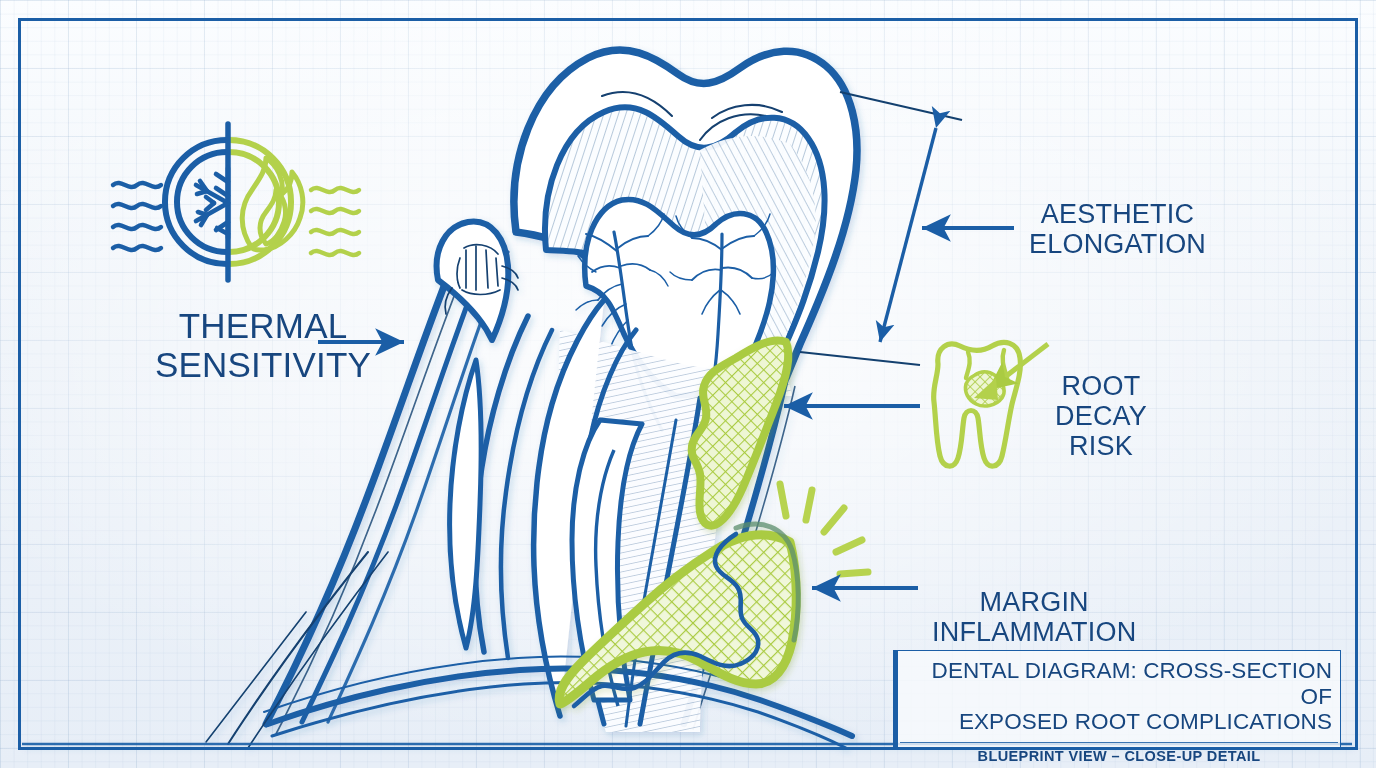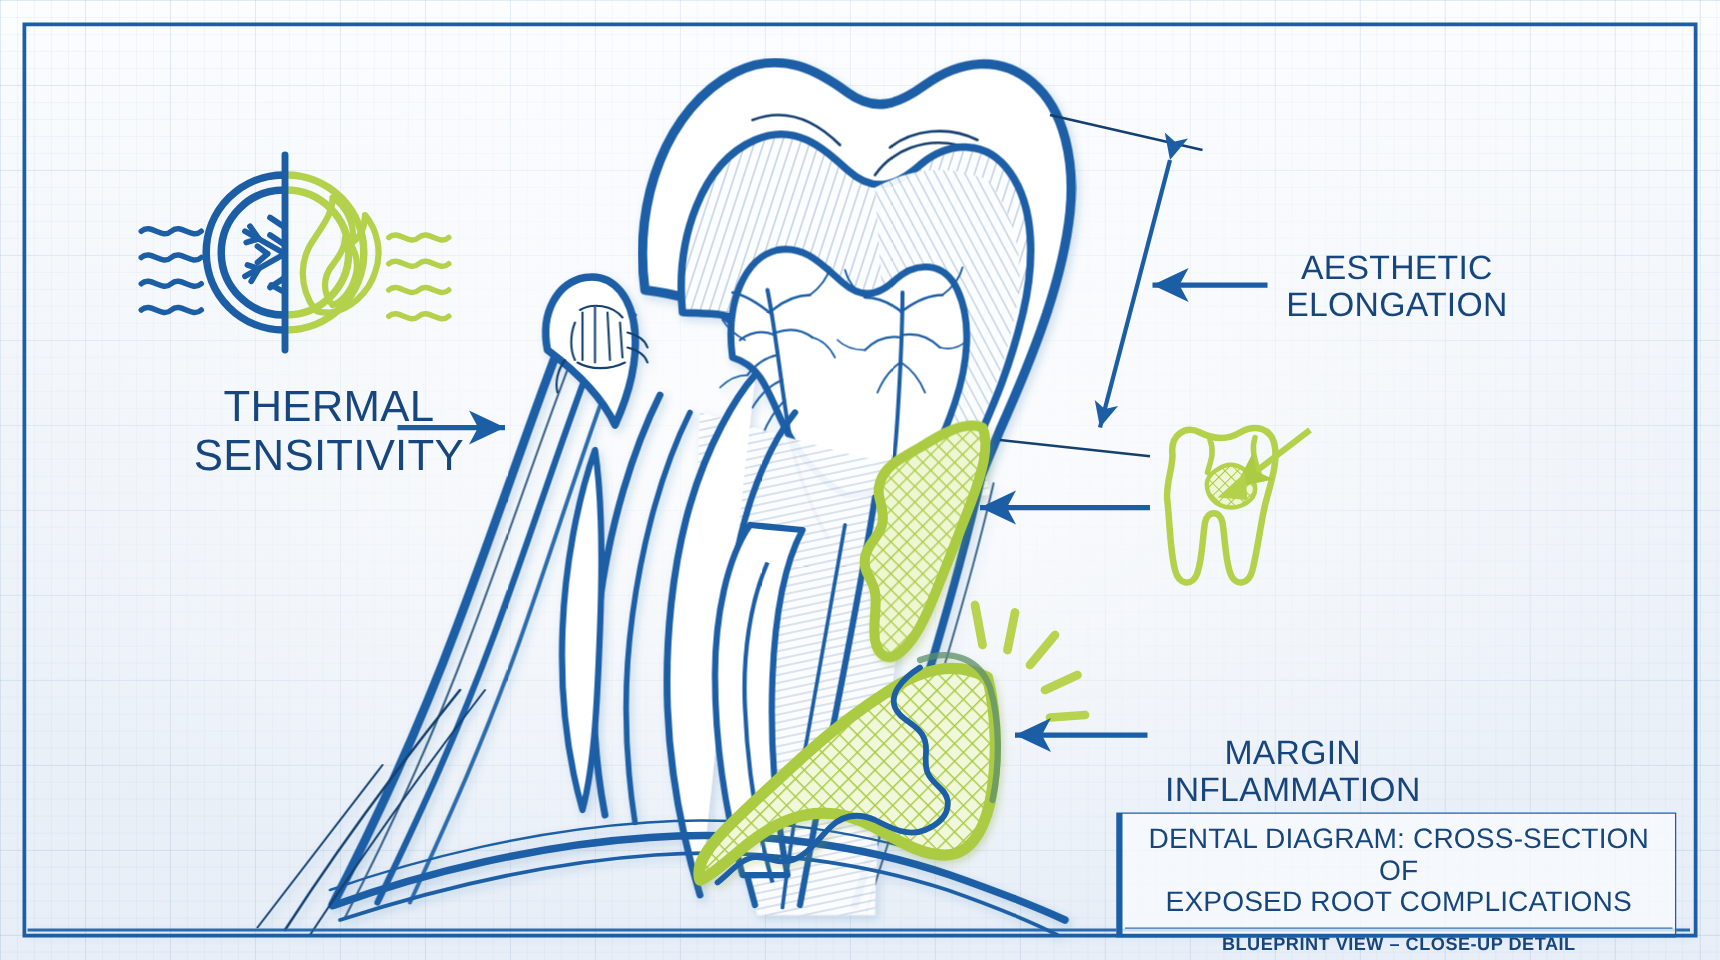--- a/index.html
+++ b/index.html
@@ -68,21 +68,21 @@
   
   #titleblock{
     position:absolute;left:893px;top:650px;width:448px;height:100px;
     border:1px solid #1b5ea6;
     border-left:5px solid #1b5ea6;
     box-sizing:border-box;
     background:rgba(247,250,253,.80);
   }
   #titleblock .tb-main{
     padding:7px 8px 5px 8px;
-    text-align:center;
+    text-align:right;
     color:#17467f;
     font-size:22.5px;
     font-weight:400;
     line-height:1.14;
     letter-spacing:.1px;
     white-space:pre-line;
   }
   #titleblock .tb-rule{
     height:1px;background:#1b5ea6;margin:2px 2px 0 2px;opacity:.85;
   }
@@ -487,20 +487,23 @@
     </defs>
     <polygon points="996,378 974,398 998,400" fill="#b3d14b"></polygon>
   </svg>
 
   <div class="lbl" id="lbl-thermal">THERMAL
 SENSITIVITY</div>
 
   <div class="lbl" id="lbl-aesthetic">AESTHETIC
 ELONGATION</div>
 
+  <div class="lbl" id="lbl-rootdecay">ROOT
+DECAY
+RISK</div>
 
   <div class="lbl" id="lbl-margin">MARGIN
 INFLAMMATION</div>
 
   <div id="titleblock">
     <div class="tb-main">DENTAL DIAGRAM: CROSS-SECTION OF
 EXPOSED ROOT COMPLICATIONS</div>
     <div class="tb-rule"></div>
     <div class="tb-sub">BLUEPRINT VIEW – CLOSE-UP DETAIL</div>
   </div>

